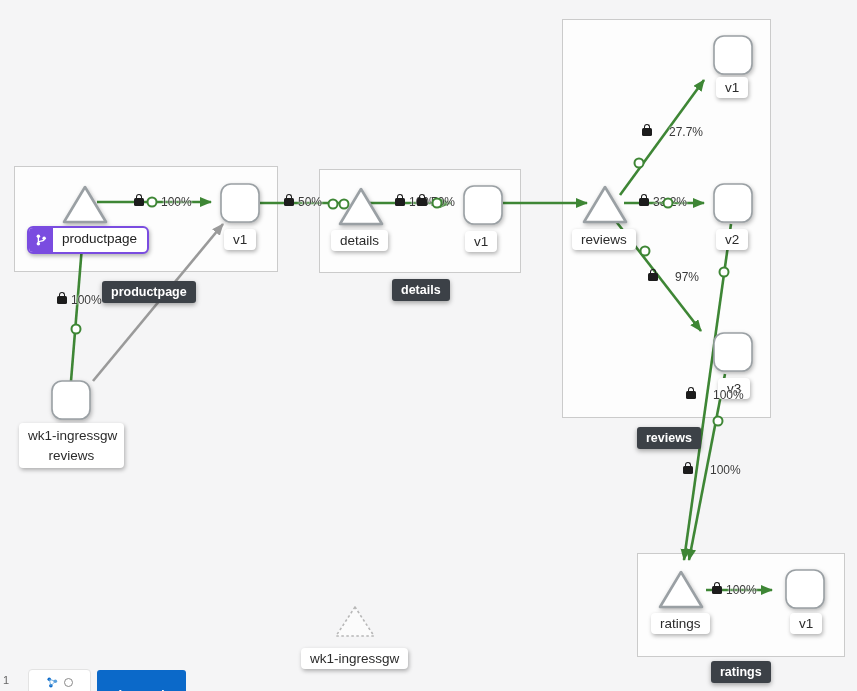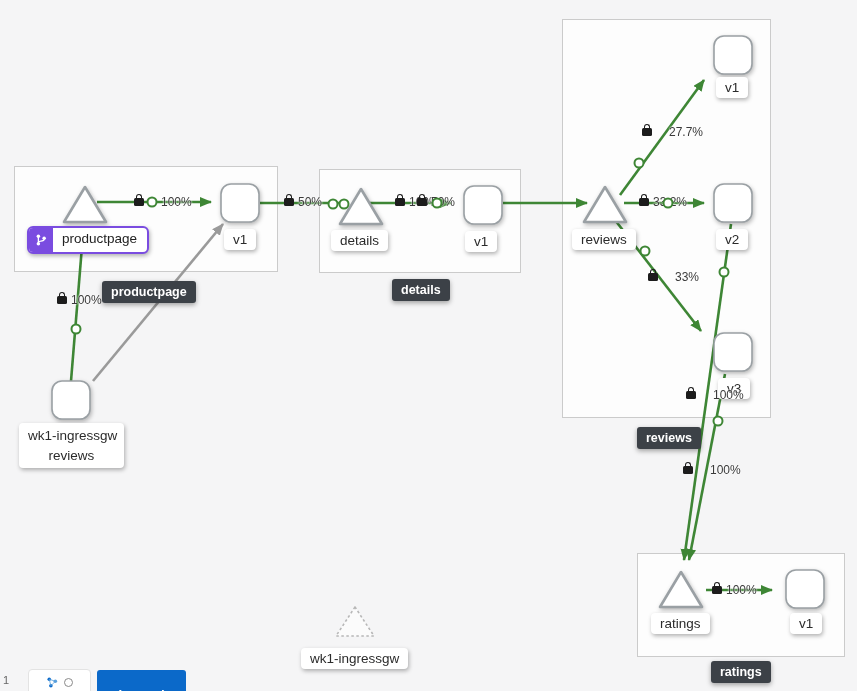--- a/index.html
+++ b/index.html
@@ -161,21 +161,21 @@
       <span class="gap"></span>
     <span>27.7%</span>
   </div>
   <div class="elabel" style="left:639px; top:195px;">
     <span class="lock"></span>
     <span>33.2%</span>
   </div>
   <div class="elabel" style="left:648px; top:270px;">
     <span class="lock"></span>
       <span class="gap"></span>
-    <span>33%</span>
+    <span>97%</span>
   </div>
   <div class="elabel" style="left:686px; top:388px;">
     <span class="lock"></span>
       <span class="gap"></span>
     <span>100%</span>
   </div>
   <div class="elabel" style="left:683px; top:463px;">
     <span class="lock"></span>
       <span class="gap"></span>
     <span>100%</span>

